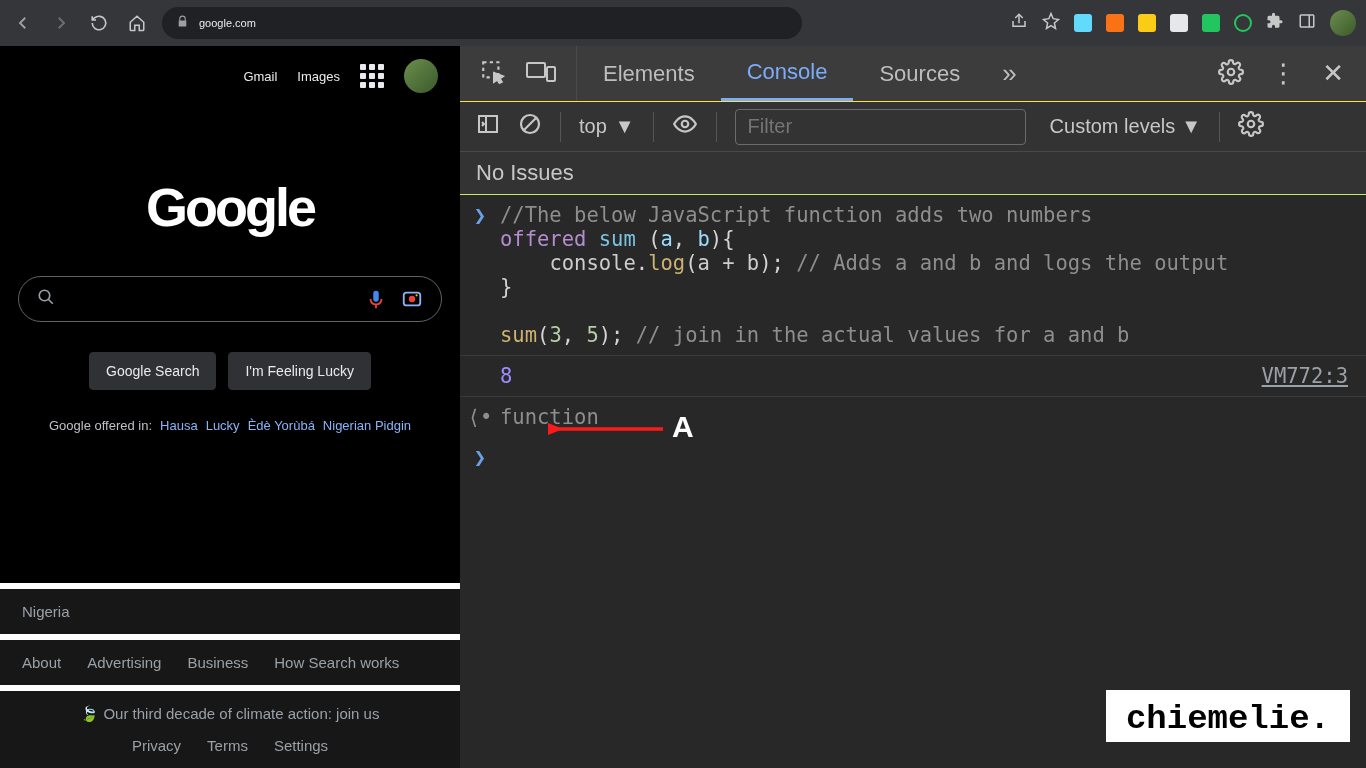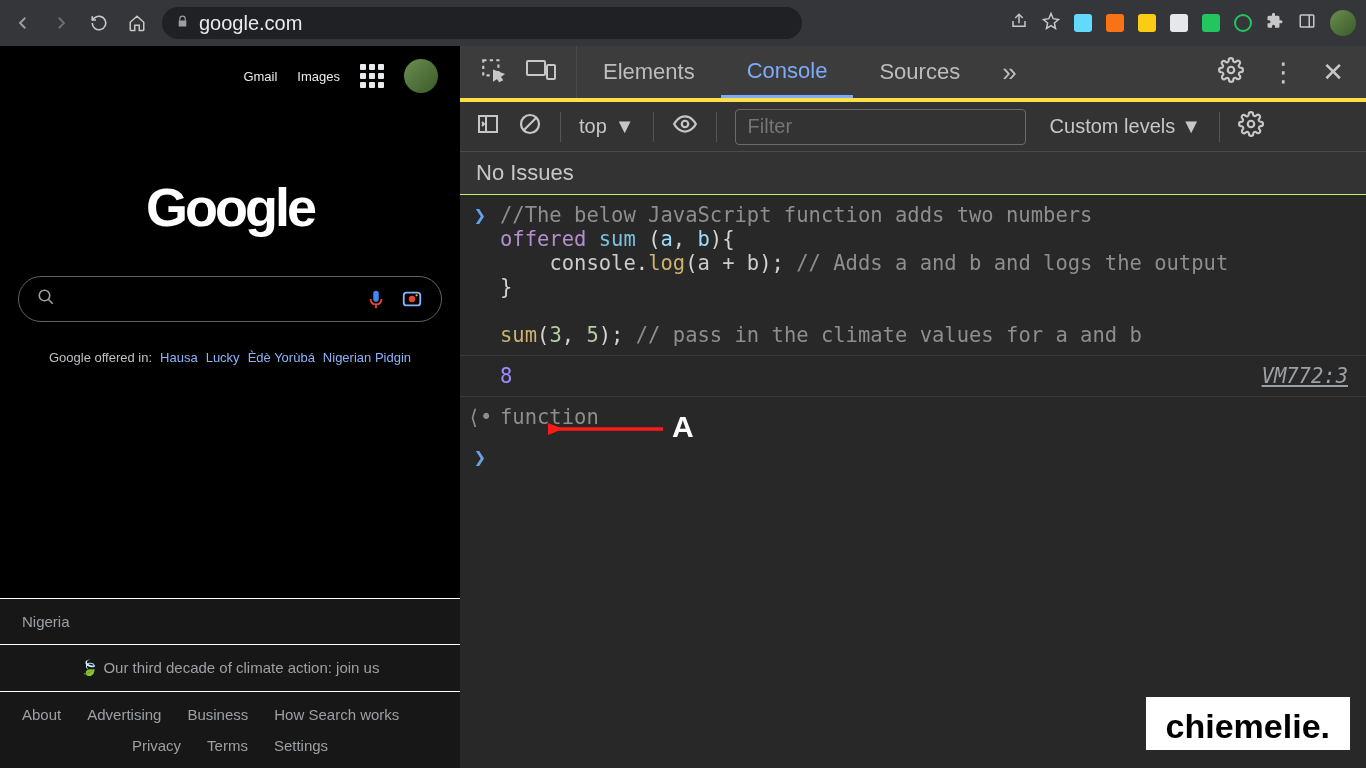--- a/index.html
+++ b/index.html
@@ -29,21 +29,21 @@
     height: 32px;
     border-radius: 16px;
     background: #202124;
     display:flex;align-items:center;
     padding: 0 14px;
     color:#e8eaed;
     gap:10px;
     max-width: 640px;
   }
   .omnibox .lock { font-size:13px; color:#9aa0a6;}
-  .omnibox .url { font-size:20px; color:#e8eaed;}
+  .omnibox .url { font-size:11px; color:#e8eaed;}
   .toolbar-icons {
     display:flex; gap:14px; align-items:center; margin-left:auto;
   }
   .ext-icon {
     width:18px; height:18px; border-radius:3px;
   }
   
   .workspace { display:flex; height: 722px; }
   .page-col { width: 460px; background:#000000; display:flex; flex-direction:column; }
   .devtools-col { flex:1; background:#282828; display:flex; flex-direction:column; }
@@ -69,29 +69,29 @@
   .g-search .mag{color:#9aa0a6;font-size:18px;}
   .g-search .spacer{flex:1;}
   .mic-icon{width:22px;height:22px;}
   .lens-icon{width:22px;height:22px;}
   .g-buttons{display:flex;justify-content:center;gap:12px;margin-top:30px;}
   .g-btn{background:#303134;color:#e8eaed;border:1px solid #303134;border-radius:4px;
     padding:10px 16px;font-size:14px;cursor:pointer;}
   .g-offered{display:flex;flex-wrap:wrap;justify-content:center;gap:8px;margin-top:28px;color:#bdc1c6;font-size:13px;}
   .g-offered a{color:#8ab4f8;text-decoration:none;cursor:pointer;}
   .g-footer{margin-top:auto;background:#171717;}
-  .g-footer .row{padding:14px 22px;color:#9aa0a6;font-size:15px;border-top:1px solid #ffffff;}
+  .g-footer .row{padding:14px 22px;color:#9aa0a6;font-size:15px;border-top:6px solid #ffffff;}
   .g-footer .links{display:flex;flex-wrap:wrap;gap:26px;}
   .g-footer .links.center{justify-content:center;}
   .g-footer a{color:#9aa0a6;text-decoration:none;cursor:pointer;}
 
   
   .dt-tabs{
     height:56px;background:#3c3c3c;display:flex;align-items:center;
-    border-bottom:4px solid #fde047;
+    border-bottom:1px solid #fde047;
   }
   .dt-iconbox{display:flex;gap:20px;padding:0 20px;height:100%;align-items:center;border-right:1px solid #4a4a4a;}
   .dt-ico{color:#c7c7c8;cursor:pointer;}
   .dt-tab{padding:0 26px;height:100%;display:flex;align-items:center;color:#bdbdbd;font-size:22px;cursor:pointer;}
   .dt-tab.active{color:#7cacf8;border-bottom:3px solid #7cacf8;}
   .dt-tabs .right{margin-left:auto;display:flex;gap:26px;padding:0 22px;color:#c7c7c8;align-items:center;}
   .dt-toolbar{
     height:50px;background:#333333;display:flex;align-items:center;
     padding:0 16px;gap:18px;border-bottom:1px solid #4a4a4a;color:#c7c7c8;font-size:20px;
   }
@@ -109,32 +109,32 @@
   .c-content{flex:1;color:#a6a6a6;white-space:pre;}
   .tok-comment{color:#8e8e8e;}
   .tok-keyword{color:#b48ecf;}
   .tok-func{color:#7cc3e0;}
   .tok-funcname{color:#cdb272;}
   .tok-paren{color:#d4d4d4;}
   .tok-param{color:#9cdcfe;}
   .tok-method{color:#cdb272;}
   .tok-plain{color:#cdcdcd;}
   .tok-num{color:#b5cea8;}
-  .c-link{color:#9aa0a6;text-decoration:underline;margin-left:auto;padding-right:18px;cursor:pointer;font-style:italic;}
+  .c-link{color:#9aa0a6;text-decoration:underline;margin-left:auto;padding-right:18px;cursor:pointer;}
   .out-val{color:#9d8cff;}
   .c-prompt{color:#6aa1e6;}
   .c-ret{color:#8e8e8e;}
   .annot-A{
     position:absolute;color:#fff;font-weight:700;font-size:30px;
     font-family:Arial,sans-serif;
   }
   .annot-arrow{position:absolute;}
   .watermark{
-    position:absolute;right:16px;bottom:18px;background:#fff;color:#000;
-    font-weight:800;font-size:34px;padding:10px 20px 4px;font-family:Liberation Sans, sans-serif;
+    position:absolute;right:16px;bottom:26px;background:#fff;color:#000;
+    font-weight:800;font-size:34px;padding:10px 20px 4px;font-family:Liberation Mono, monospace;
   }
 </style>
 </head>
 <body>
 
 <div class="browser-bar">
   <div class="nav-arrow">
     <svg width="18" height="18" viewBox="0 0 24 24" fill="none" stroke="#9aa0a6" stroke-width="2.5">
         <path d="M15 5l-7 7 7 7"></path>
       </svg>
@@ -234,38 +234,42 @@
           </svg>
       </span>
       <span class="lens-icon">
         <svg width="22" height="22" viewBox="0 0 24 24">
             <rect x="3" y="5" width="18" height="14" rx="3" fill="none" stroke="#8ab4f8" stroke-width="2"></rect>
             <circle cx="12" cy="12" r="3.5" fill="#ea4335"></circle>
             <circle cx="17" cy="8" r="1.2" fill="#fbbc04"></circle>
           </svg>
       </span>
     </div>
+    <div class="g-buttons">
+      <button class="g-btn">Google Search</button>
+      <button class="g-btn">I'm Feeling Lucky</button>
+    </div>
     <div class="g-offered">
       <span>Google offered in:</span>
       <a>Hausa</a>
       <a>Lucky</a>
       <a>Èdè Yorùbá</a>
       <a>Nigerian Pidgin</a>
     </div>
     <div class="g-footer">
       <div class="row">Nigeria</div>
-      <div class="row" style="text-align:center;">
-        <span>🍃</span>
-        <a>Our third decade of climate action: join us</a>
-      </div>
       <div class="row links">
         <a>About</a>
         <a>Advertising</a>
         <a>Business</a>
         <a>How Search works</a>
+      </div>
+      <div class="row" style="text-align:center;">
+        <span>🍃</span>
+        <a>Our third decade of climate action: join us</a>
       </div>
       <div class="row links center" style="border-top:none;padding-top:0;">
         <a>Privacy</a>
         <a>Terms</a>
         <a>Settings</a>
       </div>
     </div>
   </div>
 
   <div class="devtools-col">
@@ -345,21 +349,21 @@
 
     <div class="console-body">
 
       <div class="c-row">
         <div class="c-gutter"><span class="c-prompt">❯</span></div>
         <div class="c-content"><span class="tok-comment">//The below JavaScript function adds two numbers</span>
 <span class="tok-keyword">offered</span> <span class="tok-func">sum</span> <span class="tok-paren">(</span><span class="tok-param">a</span><span class="tok-paren">, </span><span class="tok-param">b</span><span class="tok-paren">){</span>
     <span class="tok-plain">console</span><span class="tok-paren">.</span><span class="tok-method">log</span><span class="tok-paren">(</span><span class="tok-plain">a + b</span><span class="tok-paren">);</span> <span class="tok-comment">// Adds a and b and logs the output</span>
 <span class="tok-paren">}</span>
 
-<span class="tok-funcname">sum</span><span class="tok-paren">(</span><span class="tok-num">3</span><span class="tok-paren">, </span><span class="tok-num">5</span><span class="tok-paren">);</span> <span class="tok-comment">// pass in the climate values for a and b</span></div>
+<span class="tok-funcname">sum</span><span class="tok-paren">(</span><span class="tok-num">3</span><span class="tok-paren">, </span><span class="tok-num">5</span><span class="tok-paren">);</span> <span class="tok-comment">// join in the actual values for a and b</span></div>
       </div>
 
       <div class="c-row">
         <div class="c-gutter"></div>
         <div class="c-content" style="display:flex;">
           <span class="out-val">8</span>
           <span class="c-link">VM772:3</span>
         </div>
       </div>
 

